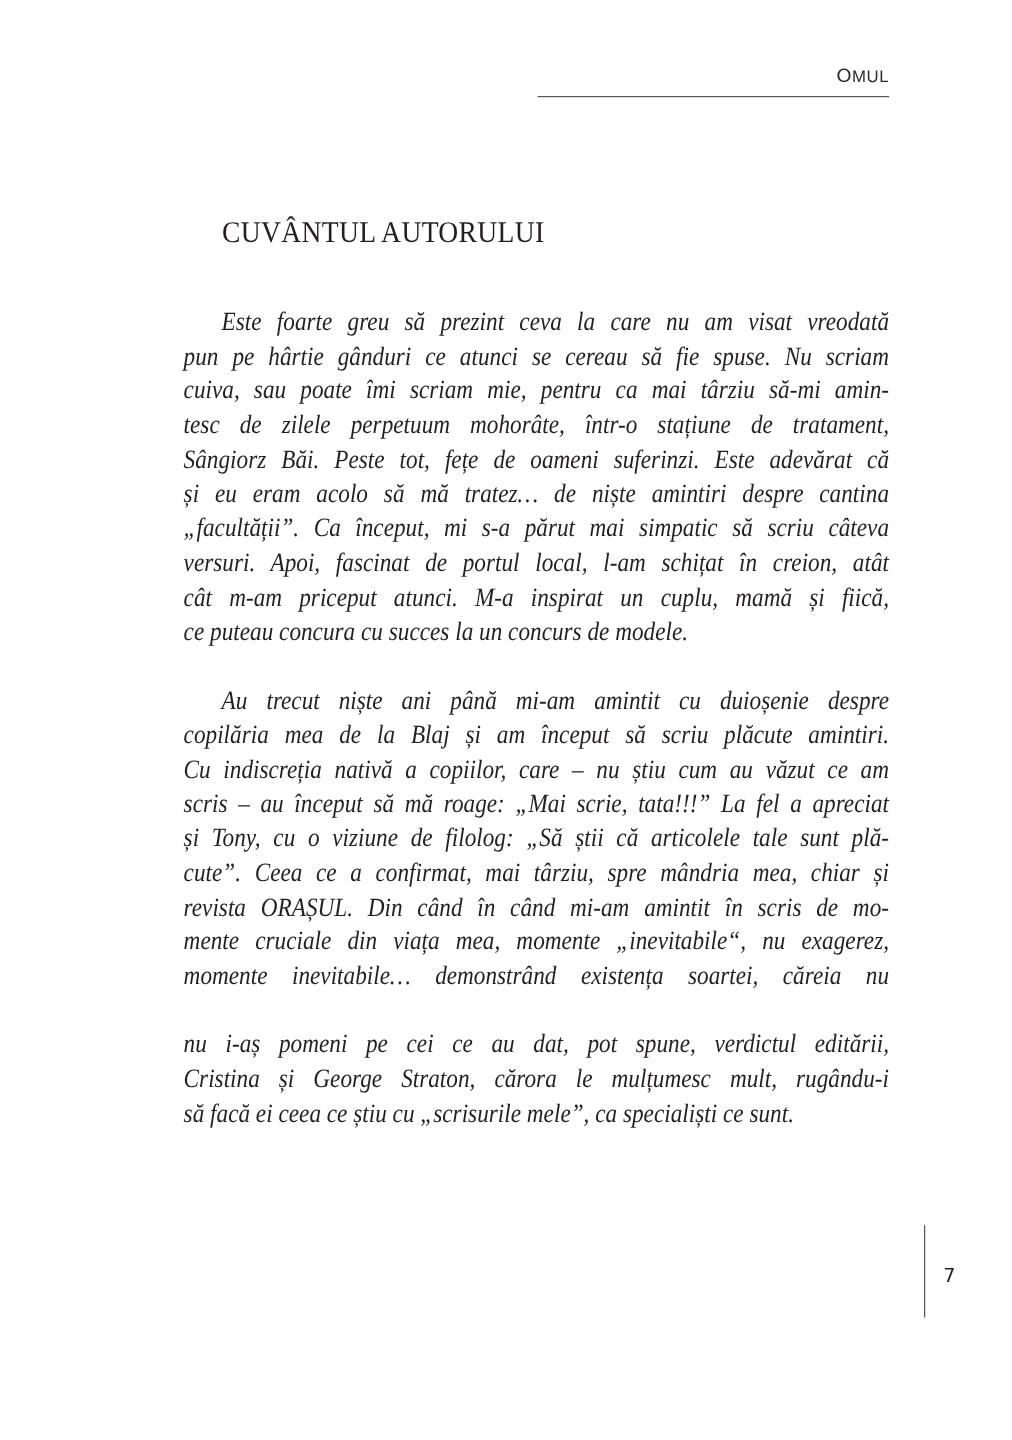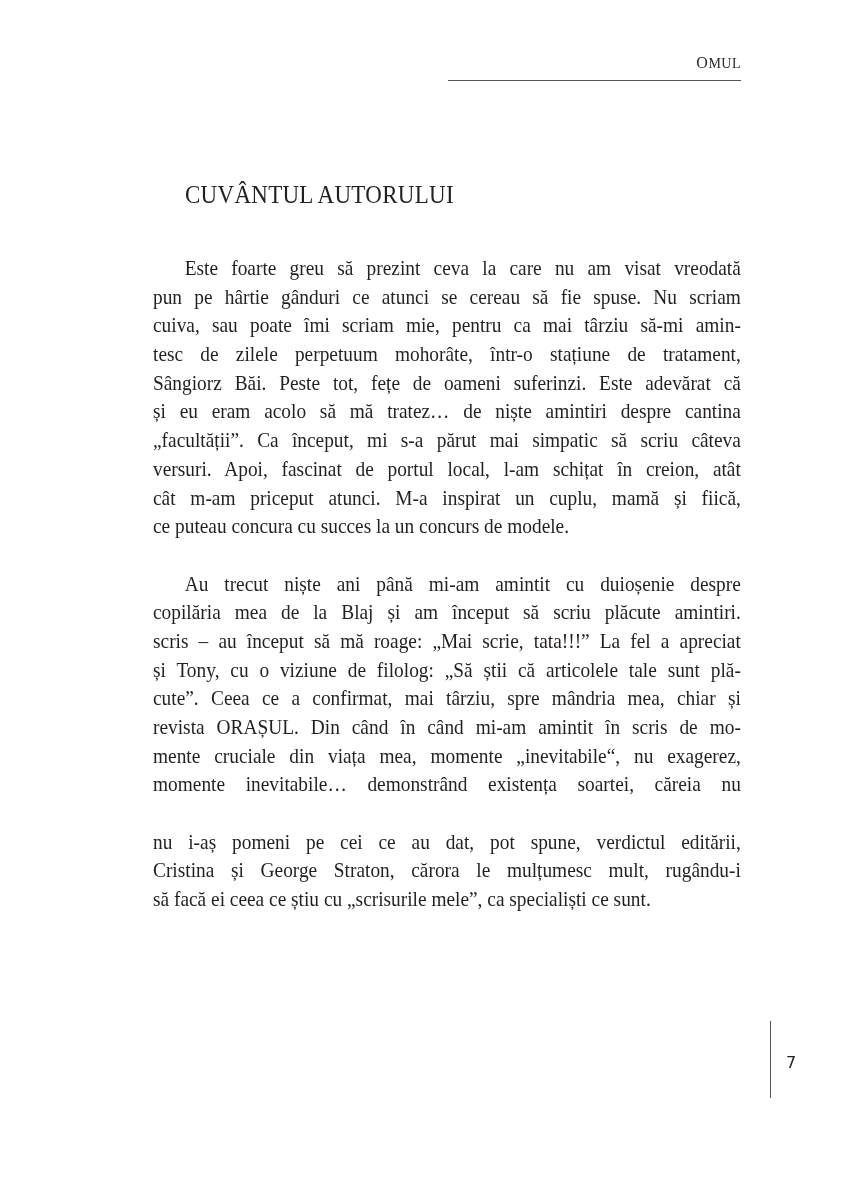--- a/index.html
+++ b/index.html
@@ -20,21 +20,21 @@
     width: 843px;
     height: 1200px;
     background: #ffffff;
   }
   .running-header {
     position: absolute;
     left: 448px;
     top: 54px;
     width: 293px;
     text-align: right;
-    font-family: Liberation Serif, serif;
+    font-family: Liberation Sans, sans-serif;
     font-size: 14px;
     letter-spacing: 0.5px;
     color: #2b2b2b;
     line-height: 18px;
   }
   .running-header .big { font-size: 16px; }
   .header-rule {
     position: absolute;
     left: 448px;
     top: 80px;
@@ -63,20 +63,21 @@
   }
   .para {
     margin: 0 0 28.7px 0;
   }
   .line {
     display: block;
     height: 28.7px;
     width: 588px;
     overflow: visible;
     position: relative;
+    font-style: italic;
   }
   .line-inner {
     display: block;
     width: 668px;
     transform-origin: left top;
     transform: scaleX(0.88);
     font-family: "Liberation Serif", serif;
     font-size: 22px;
     line-height: 28.7px;
     text-align: justify;
@@ -152,20 +153,23 @@
         </span>
       </div>
       <div class="para">
         <span class="line first">
           <span class="line-inner">Au trecut niște ani până mi-am amintit cu duioșenie despre</span>
         </span>
         <span class="line">
           <span class="line-inner">copilăria mea de la Blaj și am început să scriu plăcute amintiri.</span>
         </span>
         <span class="line">
+          <span class="line-inner">Cu indiscreția nativă a copiilor, care – nu știu cum au văzut ce am</span>
+        </span>
+        <span class="line">
           <span class="line-inner">scris – au început să mă roage: „Mai scrie, tata!!!” La fel a apreciat</span>
         </span>
         <span class="line">
           <span class="line-inner">și Tony, cu o viziune de filolog: „Să știi că articolele tale sunt plă-</span>
         </span>
         <span class="line">
           <span class="line-inner">cute”. Ceea ce a confirmat, mai târziu, spre mândria mea, chiar și</span>
         </span>
         <span class="line">
           <span class="line-inner">revista ORAȘUL. Din când în când mi-am amintit în scris de mo-</span>

